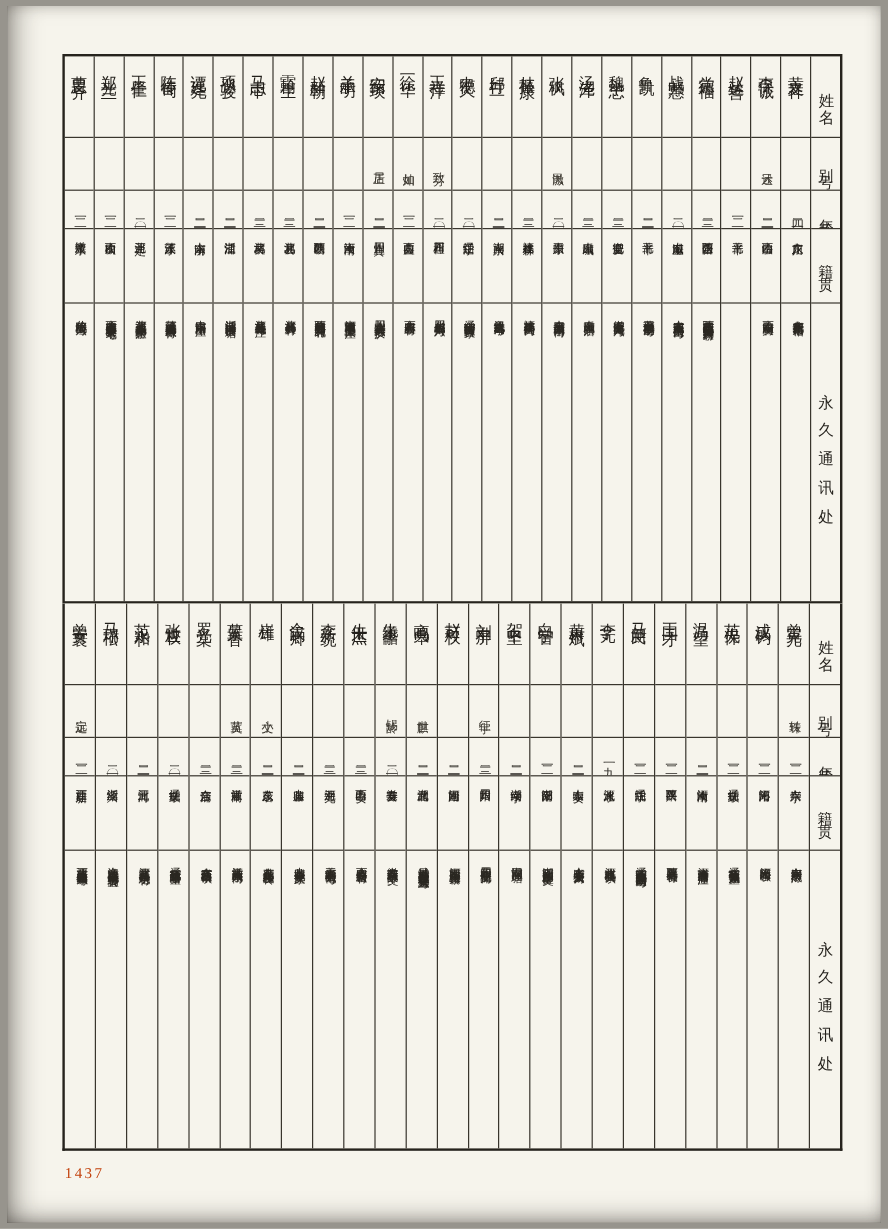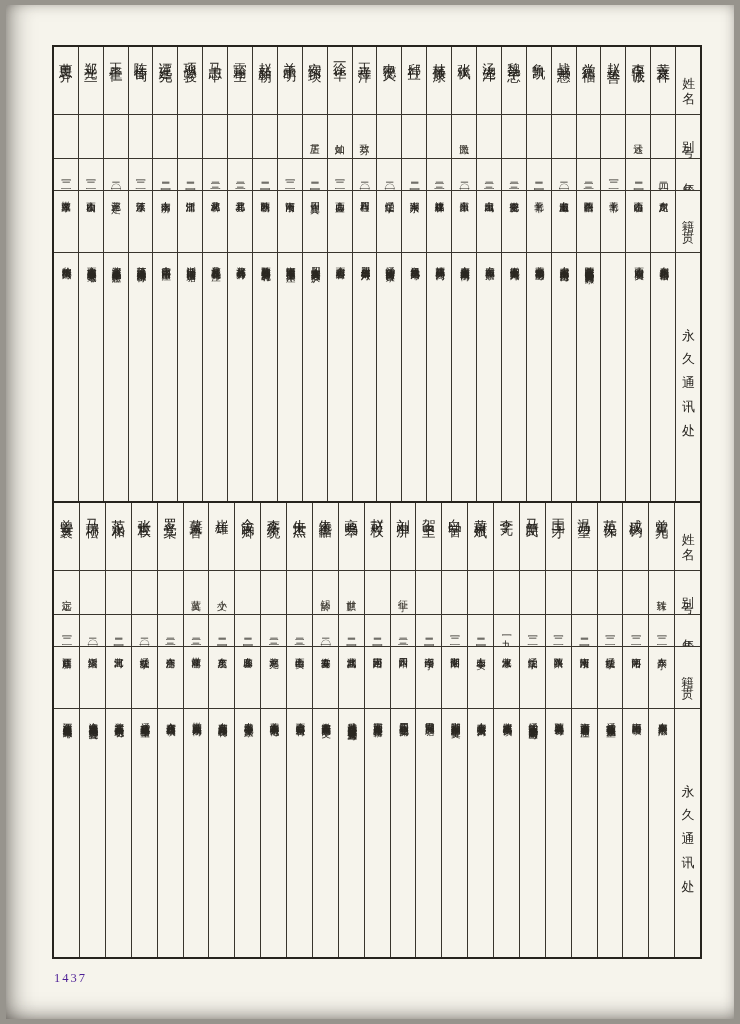--- a/index.html
+++ b/index.html
@@ -69,21 +69,21 @@
   .headcol .r-alias {font-size:12.5px;}
   .headcol .r-alias .vt{letter-spacing:6px;}
   .headcol .r-age   {font-size:12px;}
   .headcol .r-age   .vt{letter-spacing:2px;}
   .headcol .r-origin{align-items:center;padding-top:0;font-size:12.5px;}
   .headcol .r-origin .vt{letter-spacing:12px;}
   .headcol .r-addr  {align-items:center;padding:0;font-size:13px;}
   .headcol .r-addr  .vt{letter-spacing:24px;}
   .pagenum{
     position:absolute;left:48px;top:966px;
-    font-size:12.5px;letter-spacing:2px;color:#4c1d95;
+    font-size:12.5px;letter-spacing:2px;color:#c2410c;
   }
 </style>
 </head>
 <body>
 
 <div class="page">
   <div class="tablewrap">
 
     <section class="dtable">
       <div class="col headcol">

